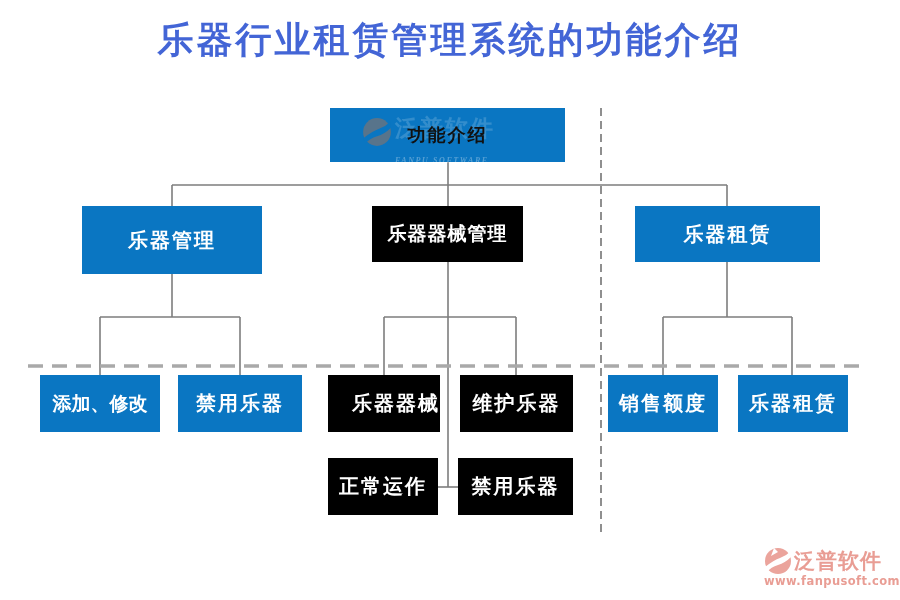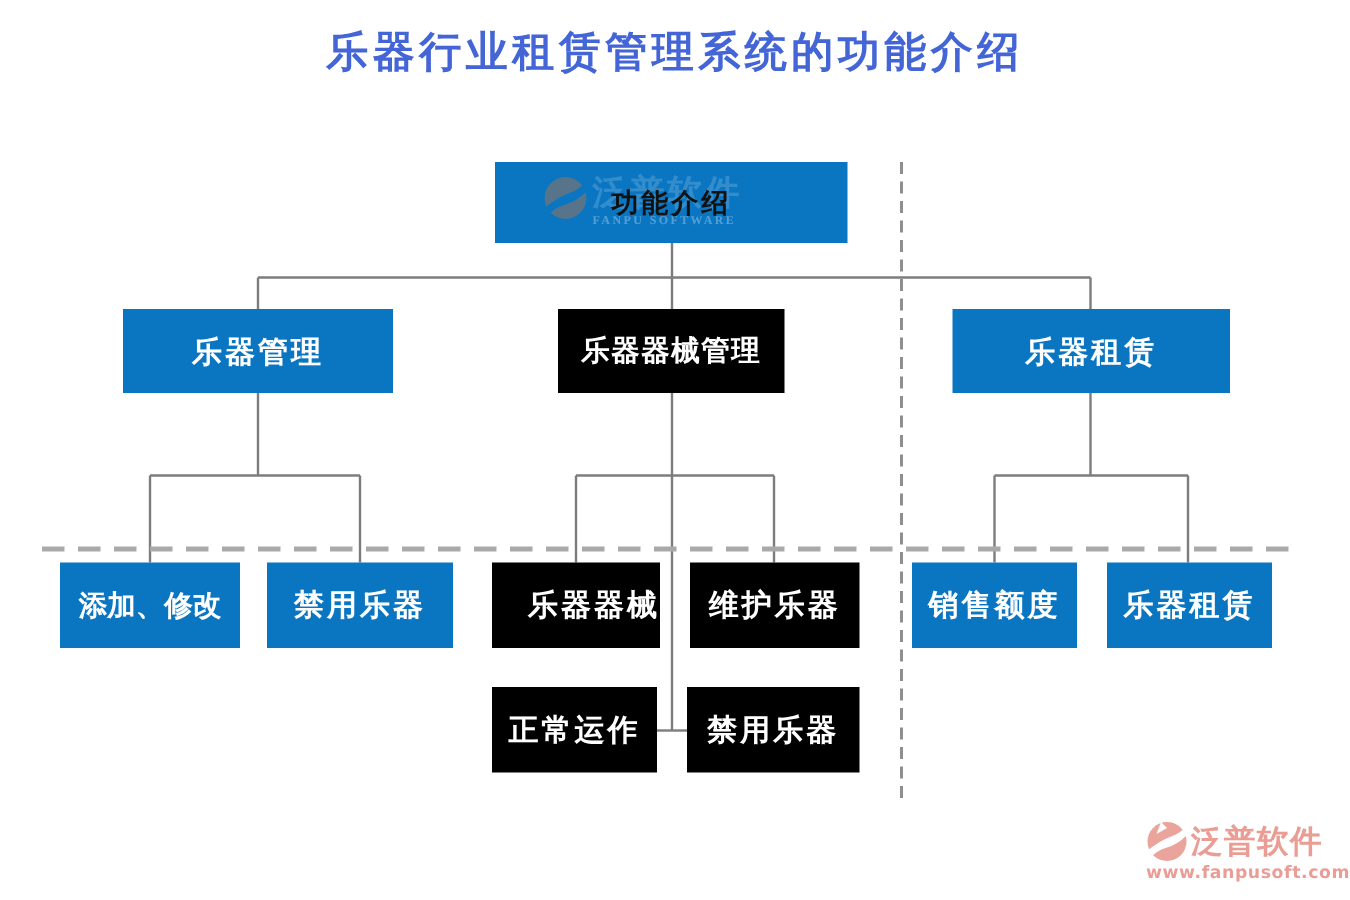--- a/index.html
+++ b/index.html
@@ -1,36 +1,36 @@
 <!DOCTYPE html>
 <html><head>
 <meta charset="utf-8">
 <style>
   html,body{margin:0;padding:0;background:#fff;}
   .stage{position:relative;width:900px;height:600px;background:#ffffff;overflow:hidden;
          font-family:"Liberation Sans",sans-serif;}
   .title{position:absolute;top:16px;left:0;width:100%;margin:0;text-align:center;
-         font-family:"Liberation Serif",serif;font-weight:bold;font-size:28px;
+         font-family:"Liberation Serif",serif;font-weight:bold;font-size:36px;
          letter-spacing:3px;color:#4365d6;}
   svg.connectors{position:absolute;left:0;top:0;width:900px;height:600px;}
   .conn{stroke:#7d7d7d;stroke-width:1.6;}
   .dash-h{stroke:#a9a9a9;stroke-width:3.4;stroke-dasharray:15 9;}
   .dash-v{stroke:#8f8f8f;stroke-width:2;stroke-dasharray:8 5;}
   .node{position:absolute;display:flex;align-items:center;justify-content:center;
         font-family:"Liberation Serif",serif;font-weight:bold;font-size:20px;
         letter-spacing:2px;color:#ffffff;box-sizing:border-box;}
   .node.blue{background:#0a76c2;}
   .node.gray{background:#000000;}
   .node.root{font-size:18px;color:#111111;}
   .root-label{position:relative;z-index:2;}
   .watermark{position:absolute;left:32px;top:8px;display:flex;align-items:flex-start;gap:3px;z-index:1;}
   .wm-icon{width:30px;height:32px;display:block;color:#5f7487;opacity:.92;}
   .wm-col{display:flex;flex-direction:column;}
   .wm-cn{font-size:23px;line-height:1.1;font-weight:bold;letter-spacing:2px;color:rgba(255,255,255,0.17);}
-  .wm-en{font-size:8px;font-weight:bold;letter-spacing:1.6px;color:rgba(255,255,255,0.30);margin-top:1px;}
+  .wm-en{font-size:8px;font-weight:bold;letter-spacing:1.6px;color:rgba(255,255,255,0.30);margin-top:15px;font-style:italic;}
   .footer{position:absolute;left:764px;top:547px;color:#e99d94;}
   .footer .row{display:flex;align-items:center;gap:2px;}
   .f-icon{width:28px;height:28px;display:block;color:#eba49c;}
   .brand{font-family:"Liberation Serif",serif;font-size:21px;font-weight:bold;letter-spacing:1px;}
   .url{font-family:"DejaVu Sans",sans-serif;font-size:11.5px;font-weight:bold;
        letter-spacing:.4px;margin-top:-1px;}
 </style>
 </head>
 <body>
 
@@ -72,21 +72,21 @@
         <path d="M1,20 Q10,13 16,11 Q22,9 27,4 L27,10 Q21,16 14,18 Q7,20 3,25 Z" fill="#0a76c2"></path>
       </svg>
       <span class="wm-col">
         <span class="wm-cn">泛普软件</span>
         <span class="wm-en">FANPU SOFTWARE</span>
       </span>
     </span>
     <span class="root-label">功能介绍</span>
   </div>
 
-  <div class="node blue" style="left:82px;top:206px;width:180px;height:56px;">
+  <div class="node blue" style="left:82px;top:206px;width:180px;height:68px;">
     <span>乐器管理</span>
   </div>
   <div class="node gray" style="left:372px;top:206px;width:151px;height:56px;font-size:19px;letter-spacing:1px;">
     <span>乐器器械管理</span>
   </div>
   <div class="node blue" style="left:635px;top:206px;width:185px;height:56px;">
     <span>乐器租赁</span>
   </div>
 
   <div class="node blue" style="left:40px;top:375px;width:120px;height:57px;font-size:19px;letter-spacing:0;">

